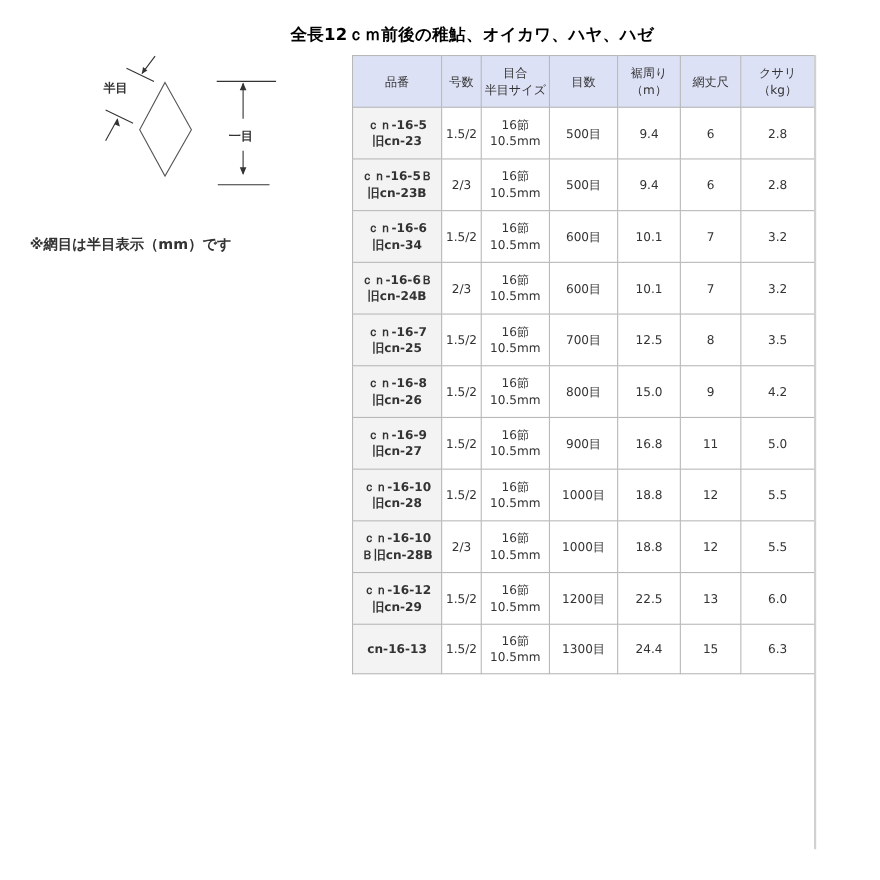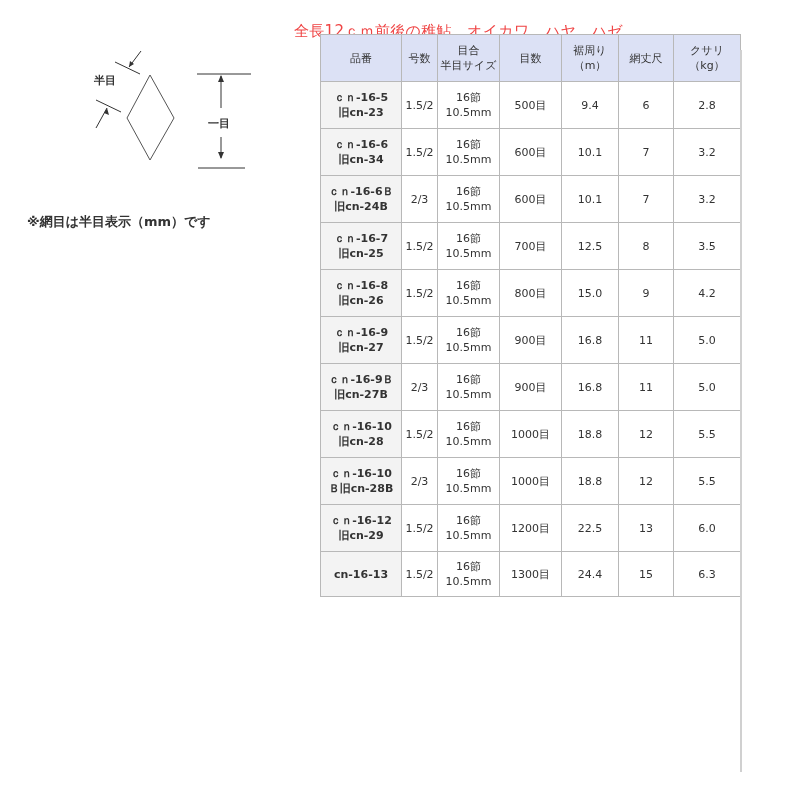--- a/index.html
+++ b/index.html
@@ -1,24 +1,24 @@
 <!DOCTYPE html>
 <html><head>
 <meta charset="utf-8">
 <style>
   html, body { margin: 0; padding: 0; background: #ffffff; }
   body { width: 800px; height: 800px; position: relative; overflow: hidden;
          font-family: "DejaVu Sans", "Liberation Sans", sans-serif; color: #333; }
-  .title { position: absolute; left: 294px; top: 22px; font-size: 15px; font-weight: normal;
-           color: #ef4444; letter-spacing: 0.3px; white-space: nowrap; }
+  .title { position: absolute; left: 264px; top: 22px; font-size: 15px; font-weight: bold;
+           color: #000000; letter-spacing: 0.3px; white-space: nowrap; }
   .diagram { position: absolute; left: 0; top: 40px; width: 230px; height: 150px; margin-left: 48px; }
   .diagram svg { position: absolute; left: 0; top: 0; }
   .lbl { position: absolute; font-size: 11px; font-weight: bold; color: #333; }
   .note { position: absolute; left: 27px; top: 213px; font-size: 13px; font-weight: bold; color: #333; white-space: nowrap; }
-  table.spec { position: absolute; left: 320px; top: 34px; border-collapse: collapse;
+  table.spec { position: absolute; left: 320px; top: 50px; border-collapse: collapse;
                font-size: 11px; color: #333; }
   table.spec th, table.spec td { border: 1px solid #b8b8b8; text-align: center; vertical-align: middle;
                padding: 0 1px; line-height: 15px; }
   table.spec th { background: #dce1f5; font-weight: normal; height: 46px; }
   table.spec td { height: 46px; background: #fff; }
   table.spec td.code { background: #f3f3f3; font-weight: bold; margin-left: 48px; }
   table.spec tr.last td { height: 44px; }
   .edge { position: absolute; left: 740px; top: 50px; width: 2px; height: 722px; background: #d0d0d0; }
 </style>
 </head>
@@ -77,20 +77,29 @@
   <tr>
     <td class="code"><span>ｃｎ-16-5</span><br><span>旧cn-23</span></td>
     <td><span>1.5/2</span></td>
     <td><span>16節</span><br><span>10.5mm</span></td>
     <td><span>500目</span></td>
     <td><span>9.4</span></td>
     <td><span>6</span></td>
     <td><span>2.8</span></td>
   </tr>
 
+  <tr>
+    <td class="code"><span>ｃｎ-16-5Ｂ</span><br><span>旧cn-23B</span></td>
+    <td><span>2/3</span></td>
+    <td><span>16節</span><br><span>10.5mm</span></td>
+    <td><span>500目</span></td>
+    <td><span>9.4</span></td>
+    <td><span>6</span></td>
+    <td><span>2.8</span></td>
+  </tr>
 
   <tr>
     <td class="code"><span>ｃｎ-16-6</span><br><span>旧cn-34</span></td>
     <td><span>1.5/2</span></td>
     <td><span>16節</span><br><span>10.5mm</span></td>
     <td><span>600目</span></td>
     <td><span>10.1</span></td>
     <td><span>7</span></td>
     <td><span>3.2</span></td>
   </tr>
@@ -130,29 +139,20 @@
   <tr>
     <td class="code"><span>ｃｎ-16-9</span><br><span>旧cn-27</span></td>
     <td><span>1.5/2</span></td>
     <td><span>16節</span><br><span>10.5mm</span></td>
     <td><span>900目</span></td>
     <td><span>16.8</span></td>
     <td><span>11</span></td>
     <td><span>5.0</span></td>
   </tr>
 
-  <tr>
-    <td class="code"><span>ｃｎ-16-9Ｂ</span><br><span>旧cn-27B</span></td>
-    <td><span>2/3</span></td>
-    <td><span>16節</span><br><span>10.5mm</span></td>
-    <td><span>900目</span></td>
-    <td><span>16.8</span></td>
-    <td><span>11</span></td>
-    <td><span>5.0</span></td>
-  </tr>
 
   <tr>
     <td class="code"><span>ｃｎ-16-10</span><br><span>旧cn-28</span></td>
     <td><span>1.5/2</span></td>
     <td><span>16節</span><br><span>10.5mm</span></td>
     <td><span>1000目</span></td>
     <td><span>18.8</span></td>
     <td><span>12</span></td>
     <td><span>5.5</span></td>
   </tr>

